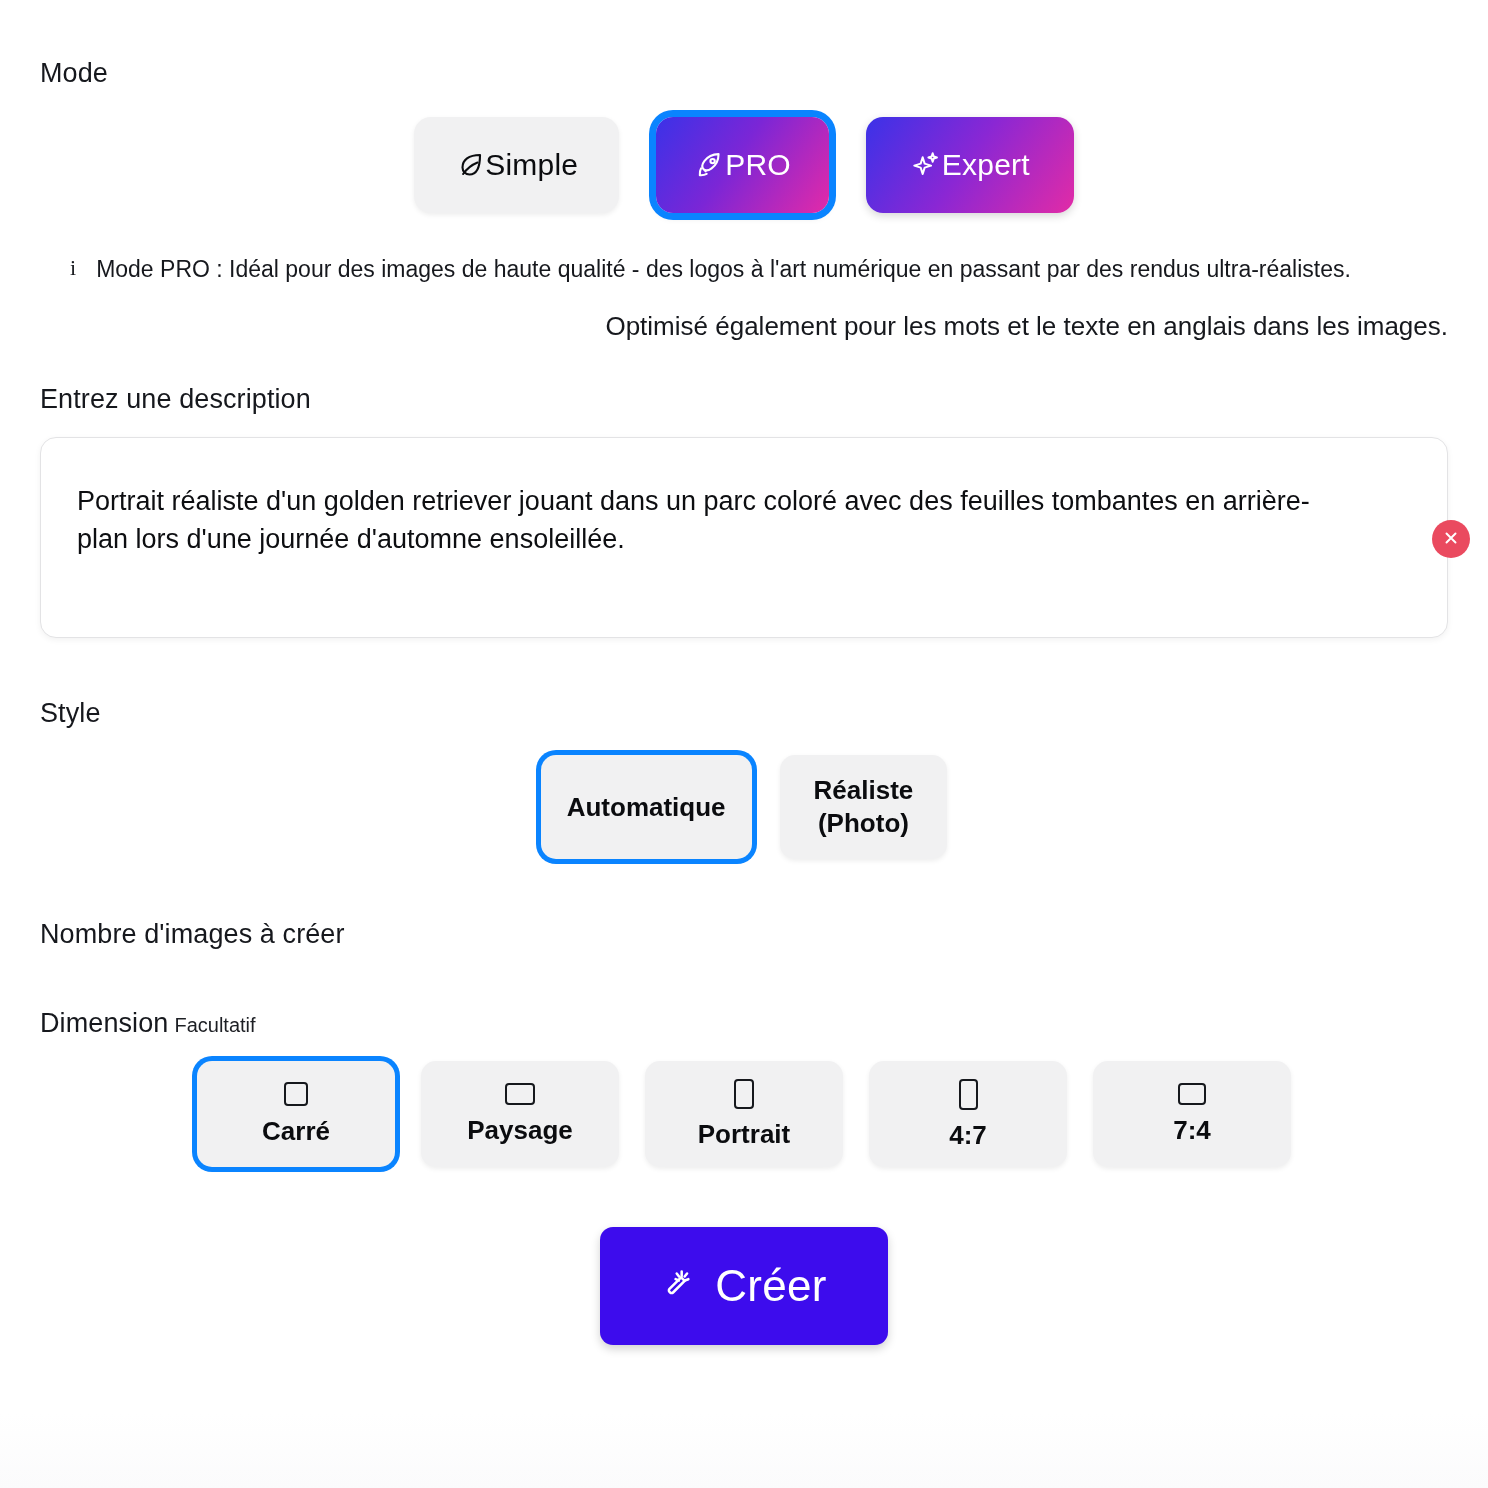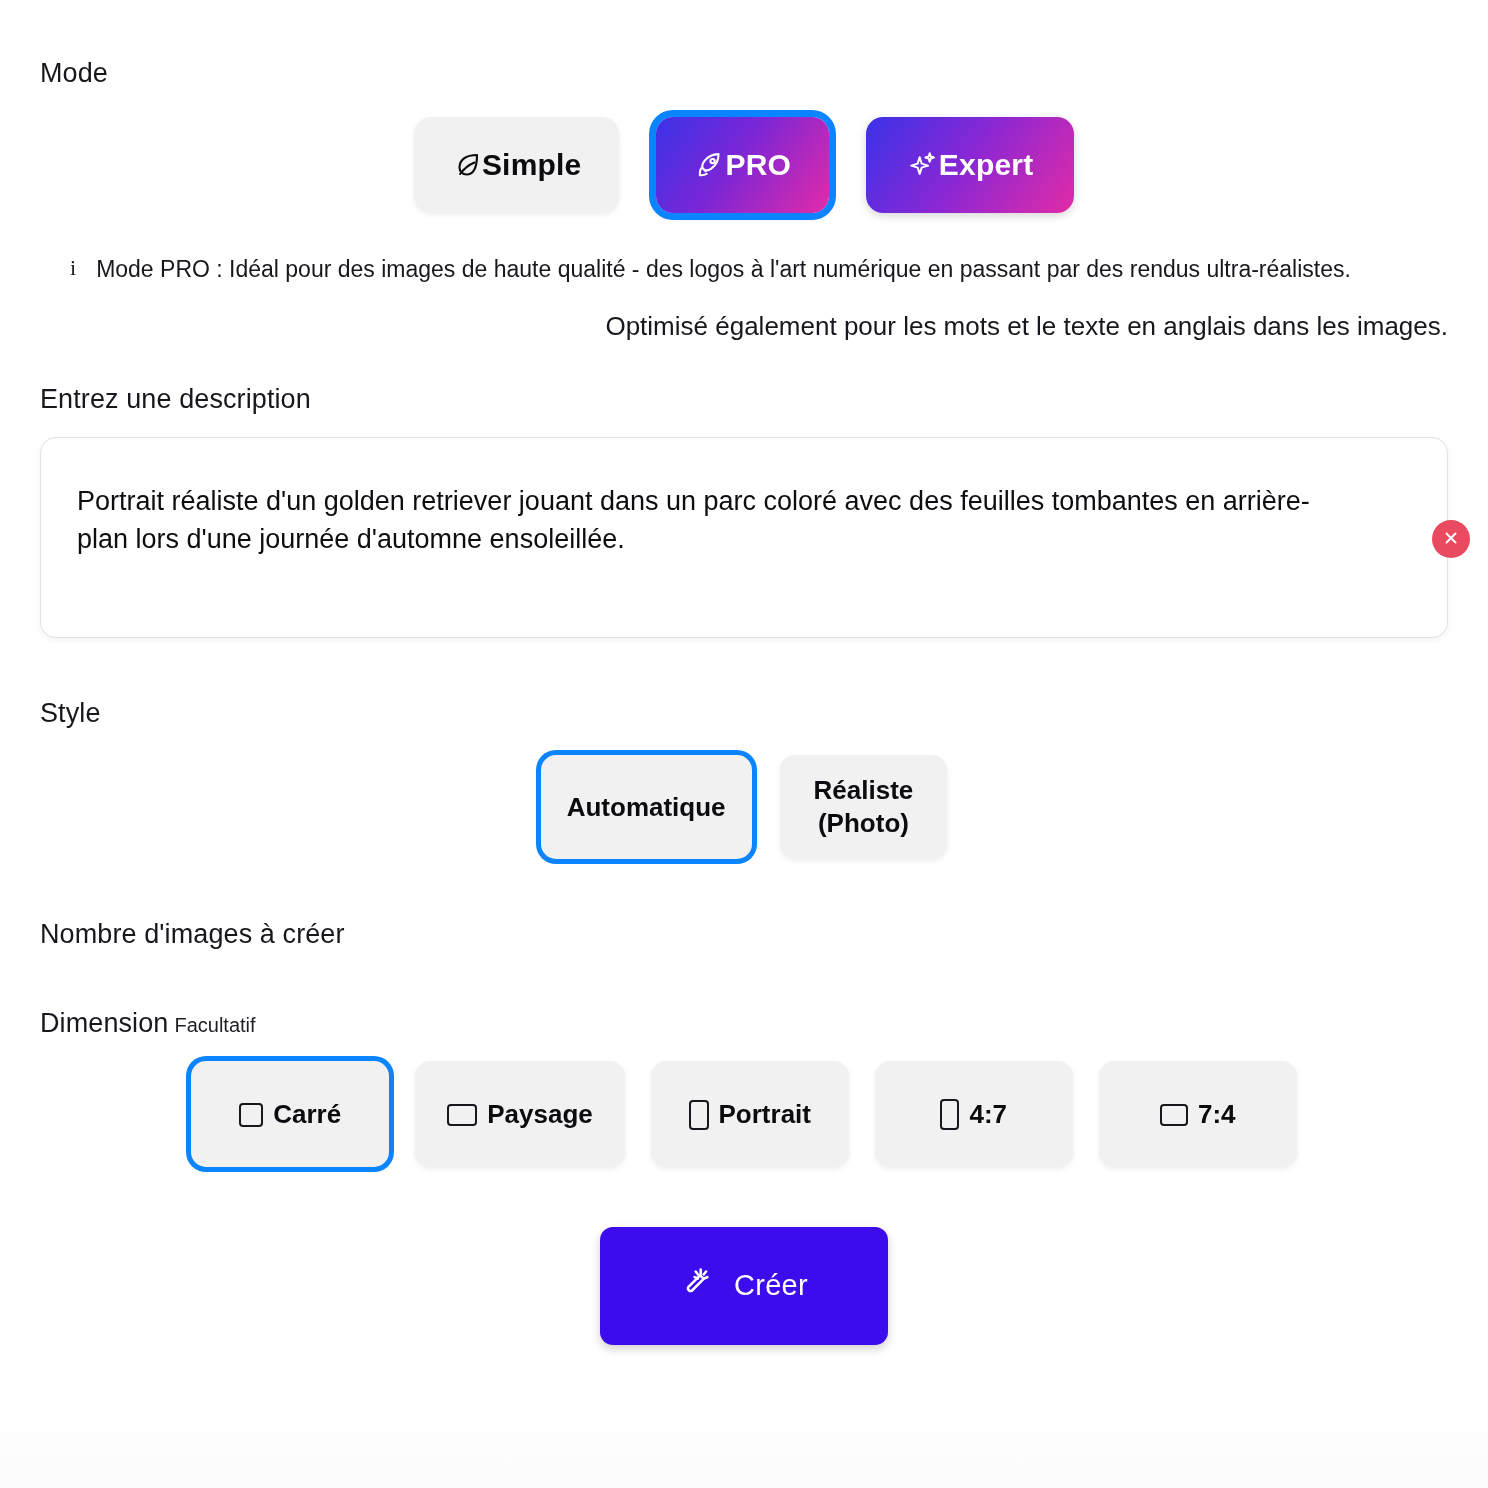--- a/index.html
+++ b/index.html
@@ -47,21 +47,21 @@
   .mode-btn {
     position: relative;
     display: flex;
     align-items: center;
     justify-content: center;
     height: 96px;
     padding: 0 38px;
     border: none;
     border-radius: 17px;
     font-size: 30px;
-    font-weight: 700;
+    font-weight: 400;
     cursor: pointer;
     letter-spacing: 0.2px;
   }
   .mode-btn .ico { display: flex; align-items: center; }
 
   .mode-simple {
     background: #f1f1f2;
     color: #0b0c0f;
     min-width: 205px;
     box-shadow: 0 2px 5px rgba(0,0,0,0.07);
@@ -192,25 +192,25 @@
     height: 100px;
     min-width: 200px;
     padding: 0 24px;
   }
   .count-row { gap: 28px; }
 
   
   .dim-block { margin-top: 58px; }
   .dim-row { gap: 26px; margin-top: 22px; }
   .dim-chip {
-    flex-direction: row;
+    flex-direction: column;
     gap: 10px;
     height: 106px;
     min-width: 198px;
-    padding: 16px 32px 14px;
+    padding: 16px 40px 14px;
   }
   .dim-chip .shape {
     border: 2.5px solid #16181d;
     border-radius: 4px;
   }
   .dim-chip .label { font-size: 26px; font-weight: 700; }
 
   .shape-square   { width: 24px; height: 24px; }
   .shape-land     { width: 30px; height: 22px; }
   .shape-port     { width: 20px; height: 30px; }
@@ -227,21 +227,21 @@
     display: flex;
     align-items: center;
     justify-content: center;
     gap: 20px;
     width: 288px;
     height: 118px;
     background: #3d0ced;
     border: none;
     border-radius: 13px;
     color: #ffffff;
-    font-size: 29px;
+    font-size: 44px;
     font-weight: 400;
     cursor: pointer;
     box-shadow: 0 4px 10px rgba(0,0,0,0.18);
     font-family: "Liberation Sans", sans-serif;
     letter-spacing: 0.3px;
   }
 </style>
 </head>
 <body>
 

